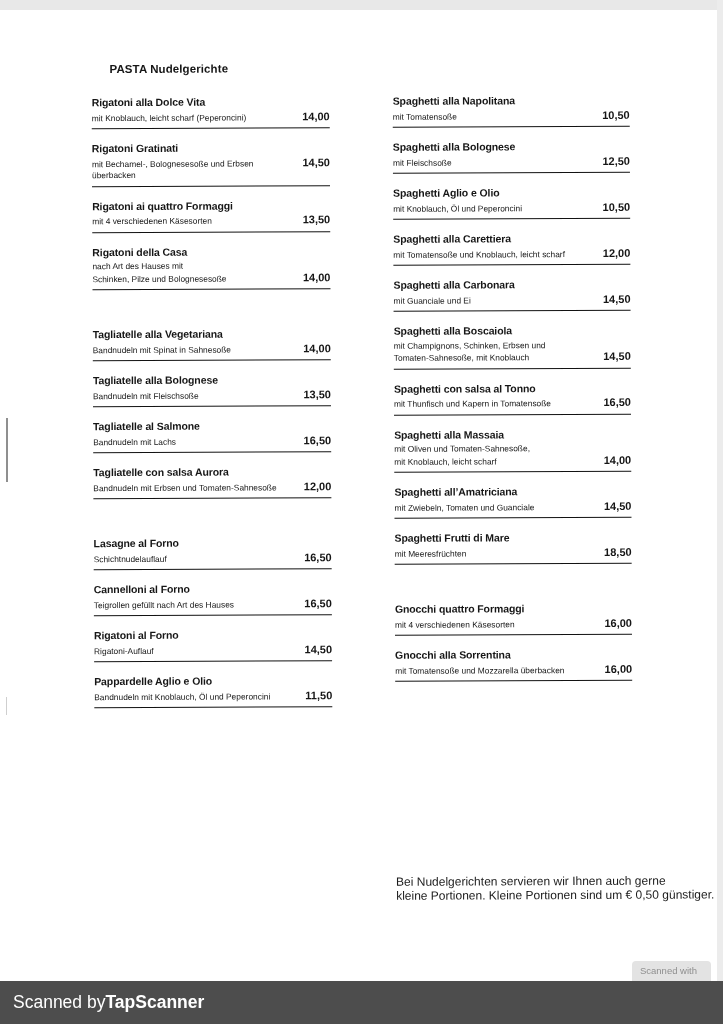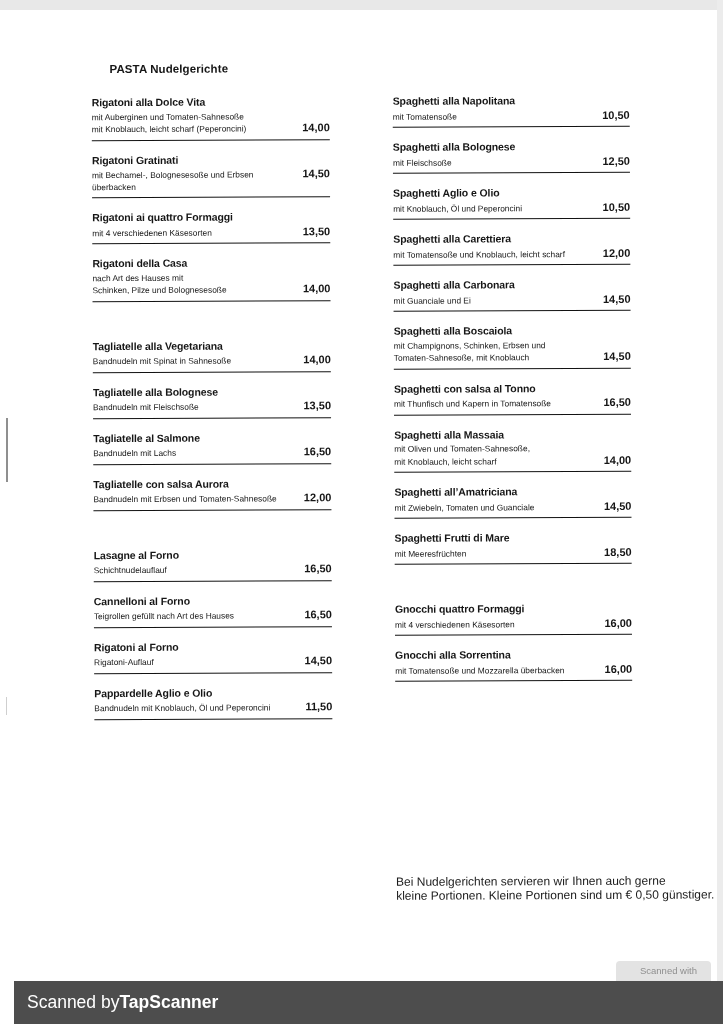--- a/index.html
+++ b/index.html
@@ -50,25 +50,25 @@
   .price { font-weight: bold; font-size: 11px; white-space: nowrap; padding-left: 6px; }
 
   .portion-note {
     position: absolute; left: 394px; top: 876px;
     font-size: 12px; line-height: 13.5px; color: #1b1b1b;
   }
 
   .scanner-badge {
     position: absolute; right: 12px; bottom: 38px;
     background: #e3e3e3; color: #8f8f8f;
-    font-size: 9.5px; padding: 4px 14px 10px 24px;
+    font-size: 9.5px; padding: 4px 14px 10px 8px;
     border-radius: 4px; z-index: 1;
   }
   .scanner-bar {
-    position: absolute; left: 14px; right: 0; bottom: 0; height: 43px;
+    position: absolute; left: 0; right: 0; bottom: 0; height: 43px;
     background: #4d4d4d; color: #ffffff;
     display: flex; align-items: center;
     padding-left: 13px; box-sizing: border-box;
     font-size: 17.5px; z-index: 2;
   }
   .scanner-bar .brand { font-weight: bold; }
 </style>
 </head>
 <body>
 
@@ -77,23 +77,20 @@
 <div class="edge-mark-1"></div>
 <div class="edge-mark-2"></div>
 
 <div class="scan-content">
   <div class="menu-heading">PASTA Nudelgerichte</div>
 
   <div class="menu-col left">
       <div class="section">
         <div class="item">
           <div class="title">Rigatoni alla Dolce Vita</div>
-          <div class="desc-row">
-            <span>mit Auberginen und Tomaten-Sahnesoße</span>
-          </div>
           <div class="desc-row">
             <span>mit Knoblauch, leicht scharf (Peperoncini)</span>
             <span class="price">14,00</span>
           </div>
         </div>
         <div class="item">
           <div class="title">Rigatoni Gratinati</div>
           <div class="desc-row">
             <span>mit Bechamel-, Bolognesesoße und Erbsen überbacken</span>
             <span class="price">14,50</span>

